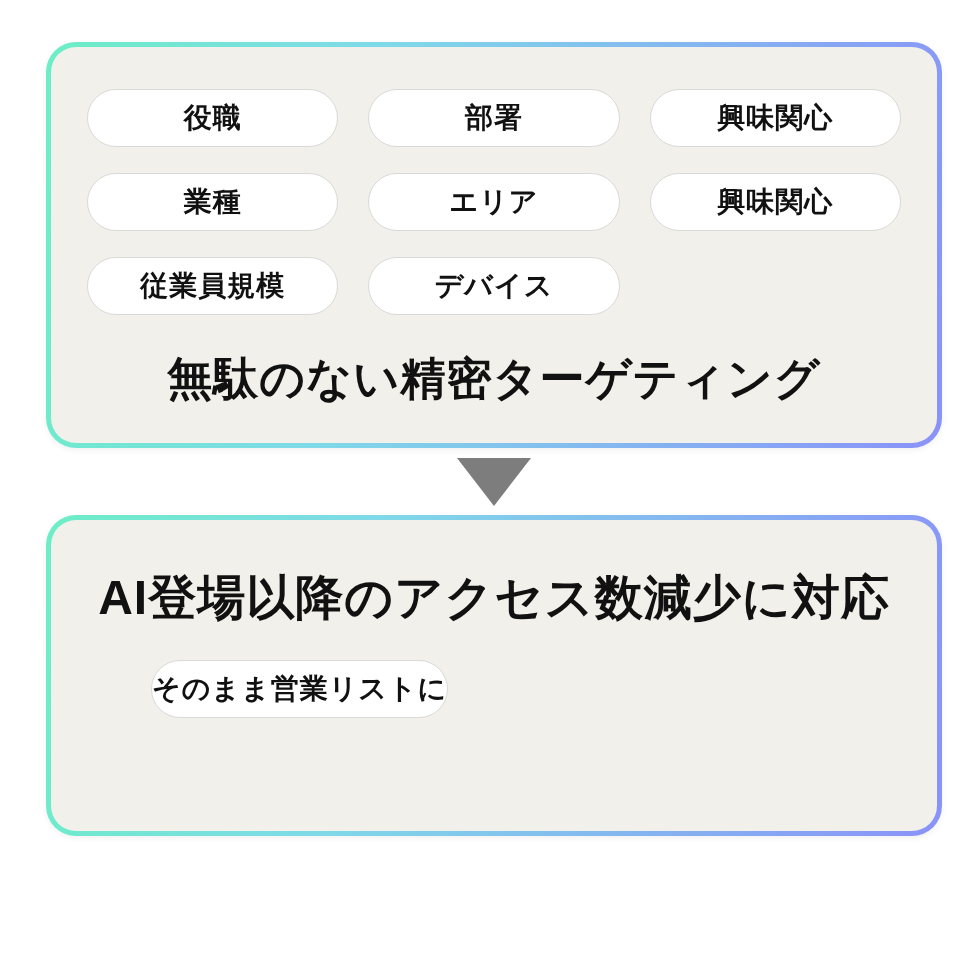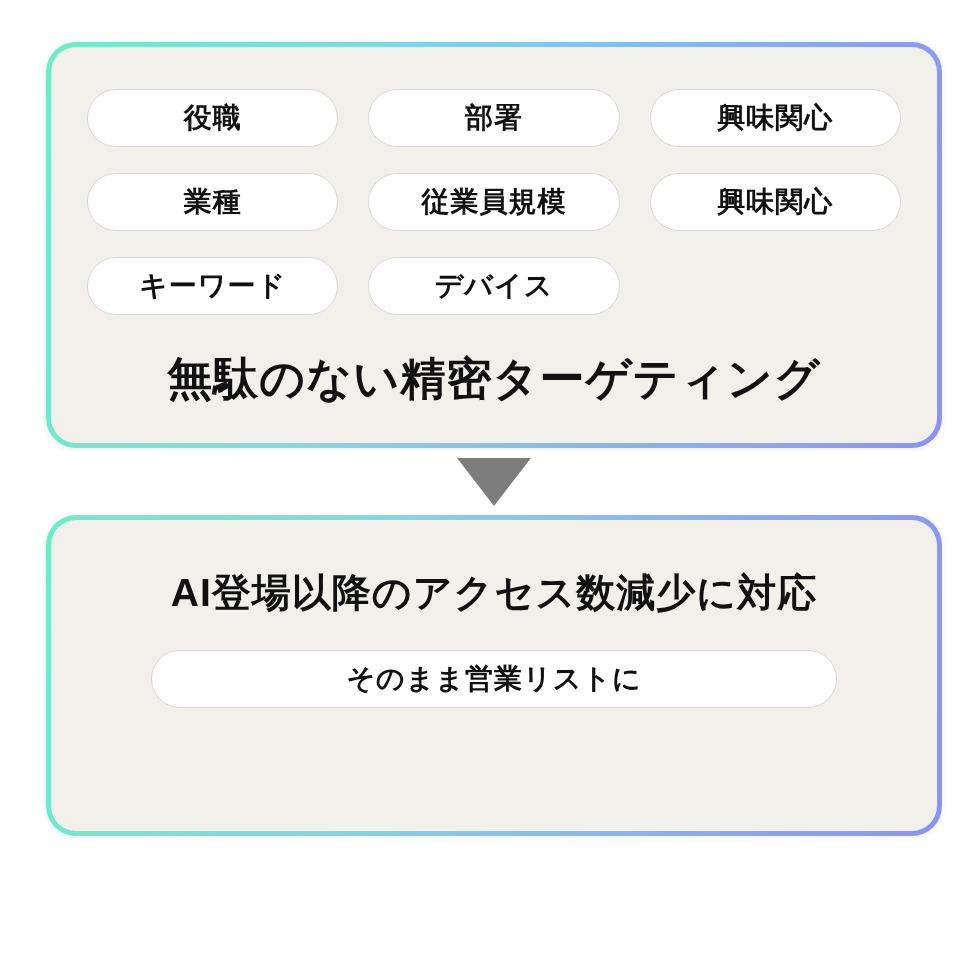--- a/index.html
+++ b/index.html
@@ -99,33 +99,33 @@
     height: 406px;
   }
   .card-bottom .card {
     padding: 40px 100px 40px 100px;
     display: flex;
     flex-direction: column;
     align-items: center;
   }
 
   .bottom-title {
-    font-size: 39px;
+    font-size: 48px;
     font-weight: 800;
     letter-spacing: 1px;
     text-align: center;
     white-space: nowrap;
     margin-top: 6px;
   }
 
   .row-list {
     margin-top: 30px;
     width: 100%;
     display: flex;
-    flex-direction: column;
+    flex-direction: row;
     gap: 26px;
   }
 
   .row-pill {
     height: 58px;
     background: #ffffff;
     border: 1px solid #d9d9d9;
     border-radius: 999px;
     display: flex;
     align-items: center;
@@ -141,23 +141,23 @@
 
 <div class="page">
 
   <div class="card-wrap card-top">
     <div class="card">
       <div class="pill-grid">
         <div class="pill">役職</div>
         <div class="pill">部署</div>
         <div class="pill">興味関心</div>
         <div class="pill">業種</div>
+        <div class="pill">エリア</div>
+        <div class="pill">興味関心</div>
         <div class="pill">従業員規模</div>
-        <div class="pill">興味関心</div>
-        <div class="pill">キーワード</div>
         <div class="pill">デバイス</div>
       </div>
       <div class="card-title">無駄のない精密ターゲティング</div>
     </div>
   </div>
 
   <div class="arrow-zone">
     <div class="down-arrow"></div>
   </div>
 

